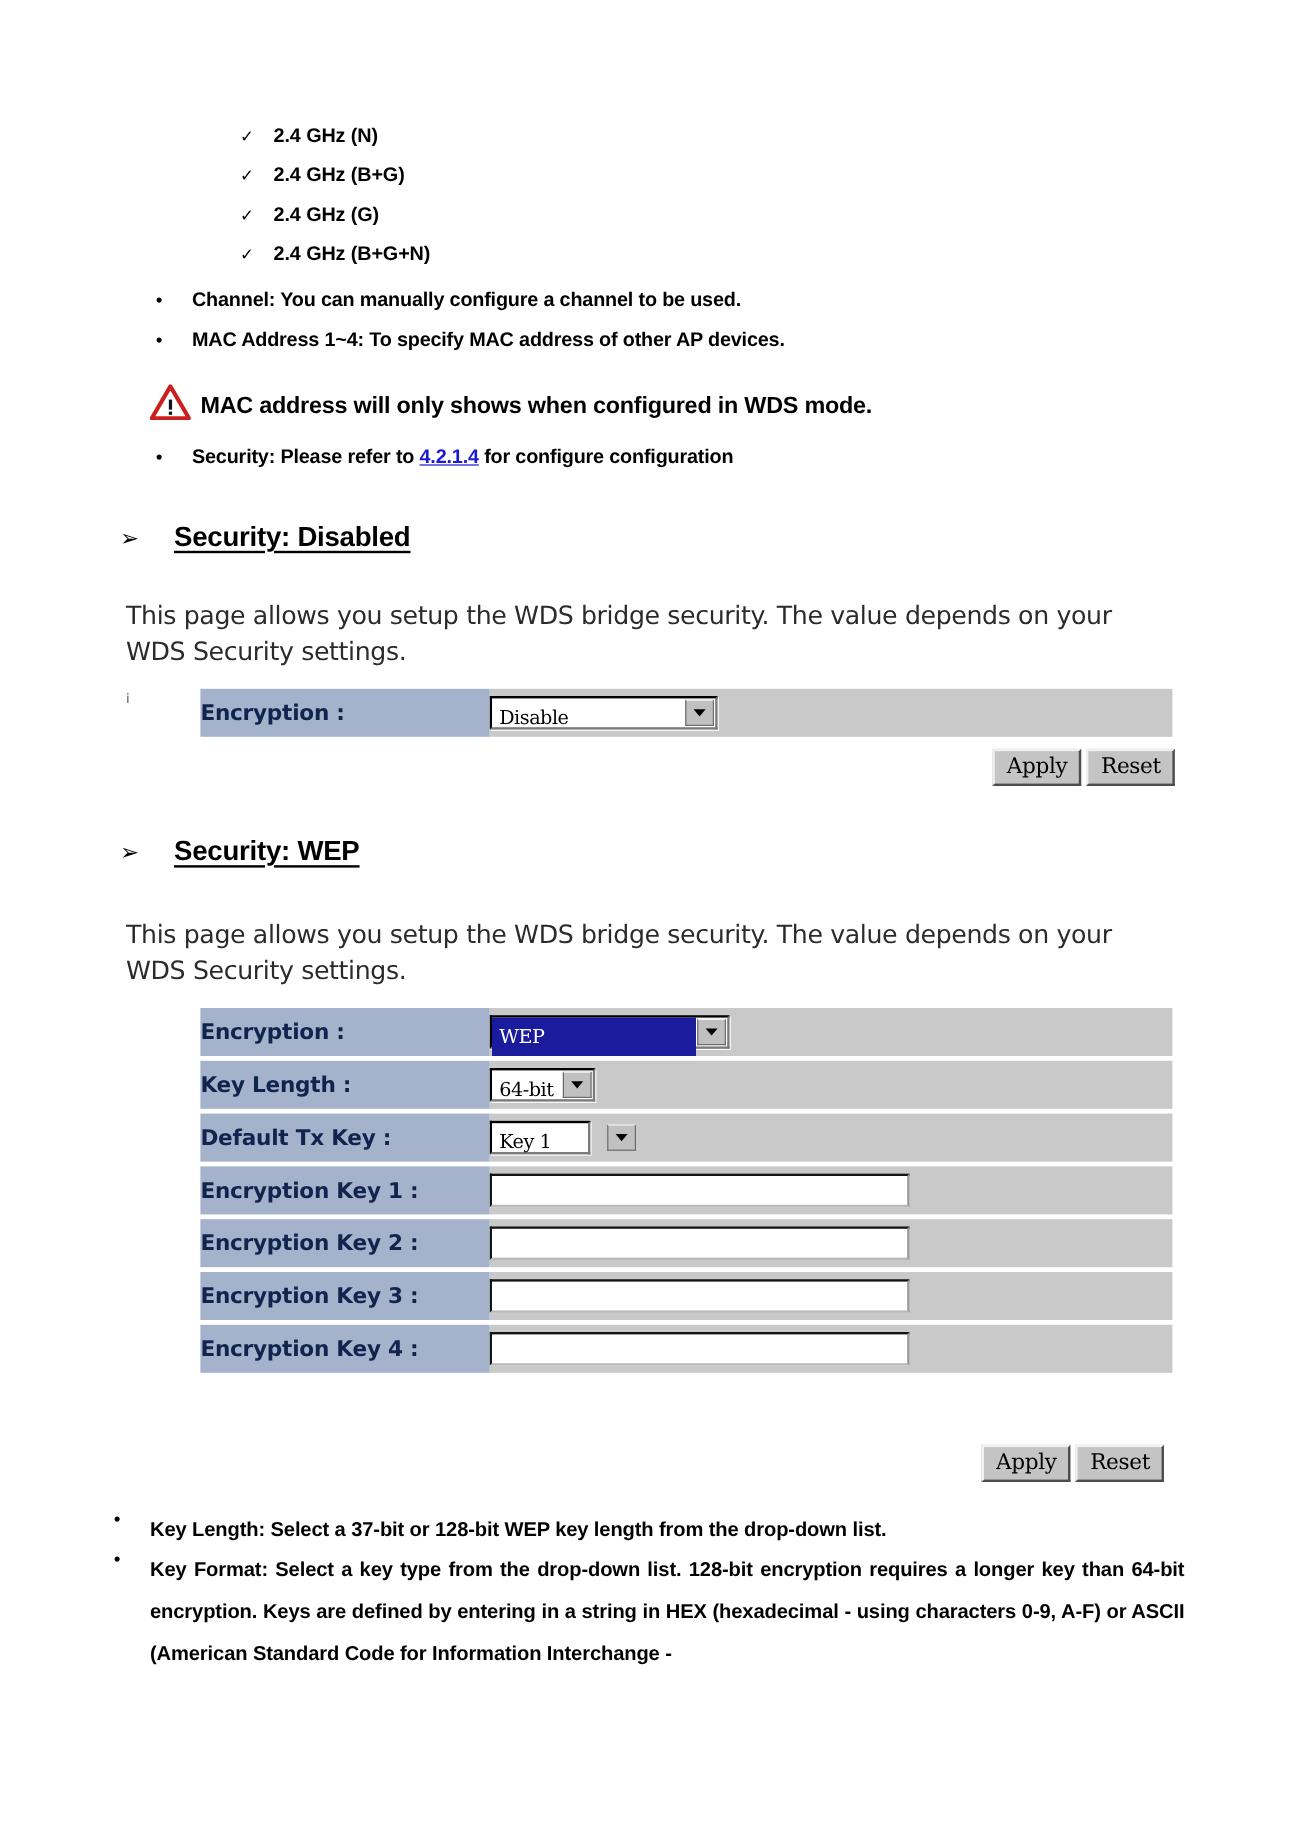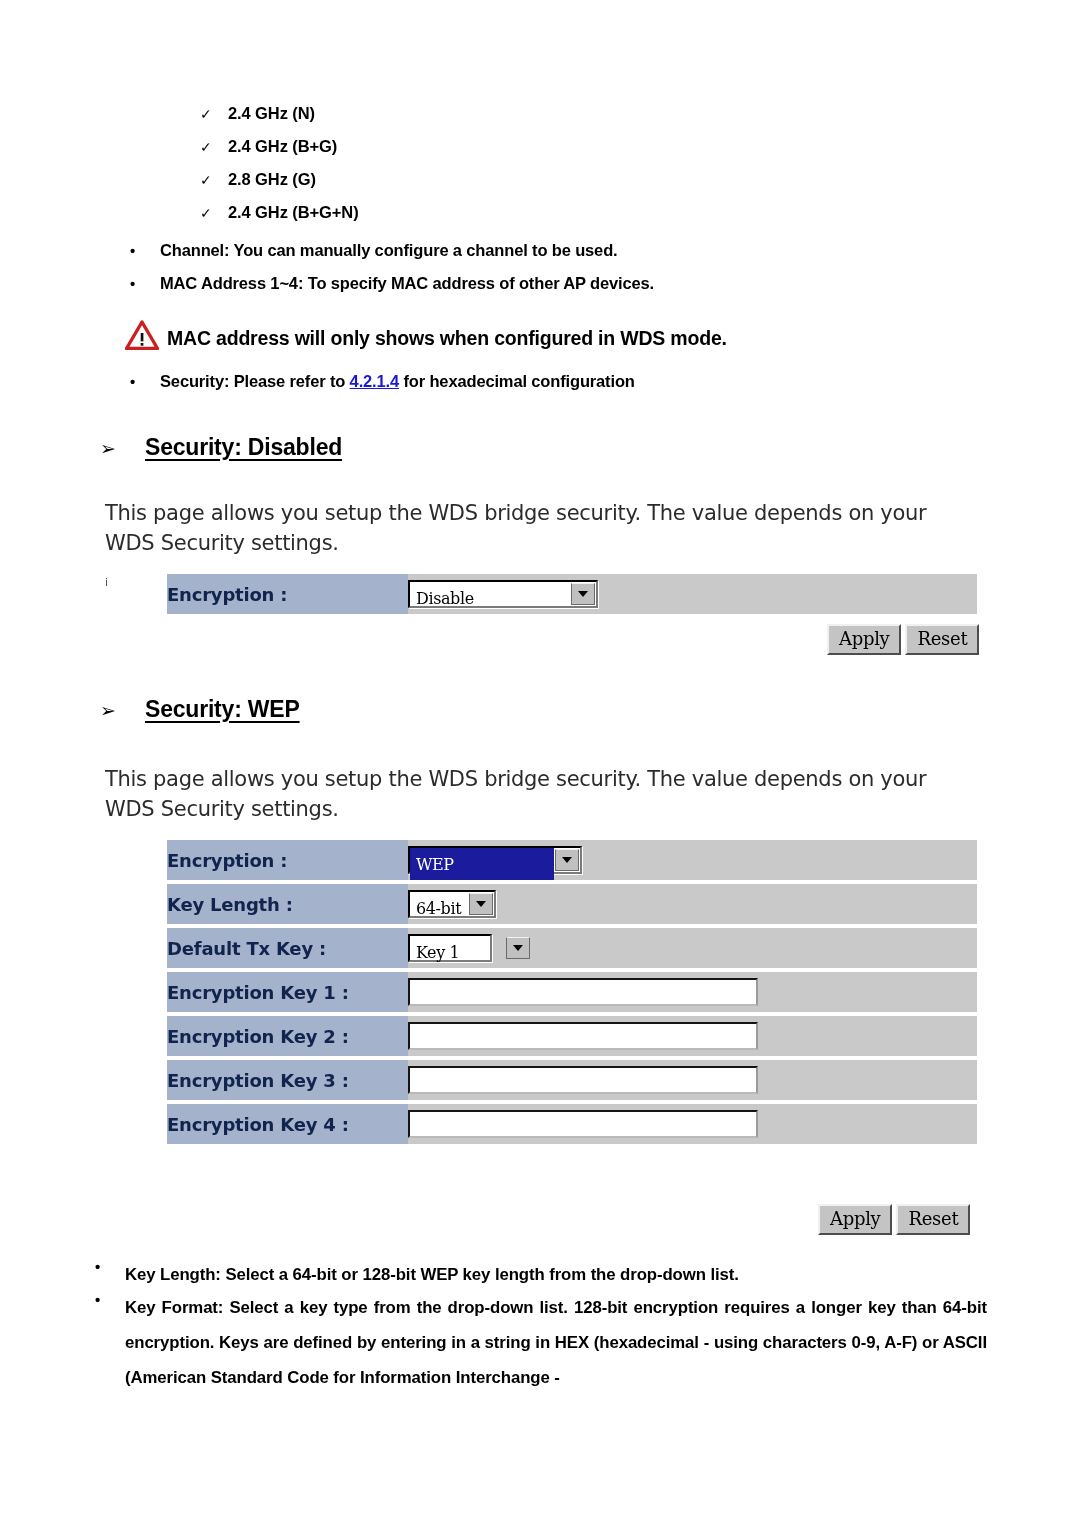--- a/index.html
+++ b/index.html
@@ -257,21 +257,21 @@
     <div class="check-item">
       <span class="check-mark">✓</span>
       <span>2.4 GHz (N)</span>
     </div>
     <div class="check-item">
       <span class="check-mark">✓</span>
       <span>2.4 GHz (B+G)</span>
     </div>
     <div class="check-item">
       <span class="check-mark">✓</span>
-      <span>2.8 GHz (G)</span>
+      <span>2.4 GHz (G)</span>
     </div>
     <div class="check-item">
       <span class="check-mark">✓</span>
       <span>2.4 GHz (B+G+N)</span>
     </div>
   </div>
 
   <div class="bullet-row" style="left:130px; top:241px; width:800px;">
     <span class="bullet-dot">•</span>
     <span>Channel: You can manually configure a channel to be used.</span>
@@ -288,21 +288,21 @@
         <path d="M17 2 L32.5 28.5 L1.5 28.5 Z" fill="#ffffff" stroke="#cc1f1f" stroke-width="3.4" stroke-linejoin="round"></path>
         <rect x="15.7" y="13" width="2.7" height="8.4" fill="#111111"></rect>
         <rect x="15.7" y="23" width="2.7" height="2.7" fill="#111111"></rect>
       </svg>
     </span>
     <span class="warn-text">MAC address will only shows when configured in WDS mode.</span>
   </div>
 
   <div class="bullet-row" style="left:130px; top:372px; width:850px;">
     <span class="bullet-dot">•</span>
-    <span><span>Security: Please refer to </span><a class="link" href="#">4.2.1.4</a><span> for hexadecimal configuration</span></span>
+    <span><span>Security: Please refer to </span><a class="link" href="#">4.2.1.4</a><span> for configure configuration</span></span>
   </div>
 
   <div class="sec-head" style="left:100px; top:434px;">
     <span class="sec-arrow">➢</span>
     <span class="sec-title">Security: Disabled</span>
   </div>
 
   <div class="panel" style="left:105px; top:498px; width:875px; height:170px;">
 
     <div class="panel-desc" style="width:835px;">This page allows you setup the WDS bridge security. The value depends on your WDS Security settings.</div>
@@ -339,21 +339,21 @@
   <div class="panel" style="left:105px; top:764px; width:875px; height:490px;">
 
     <div class="panel-desc" style="width:835px;">This page allows you setup the WDS bridge security. The value depends on your WDS Security settings.</div>
 
     <table class="formtbl" style="position:absolute; left:62px; top:72px; width:810px;">
 
       <tbody>
           <tr>
         <td class="lbl">Encryption :</td>
         <td class="val">
-          <span class="sel selected" style="width:174px;text-align:center;">
+          <span class="sel selected" style="width:200px;text-align:center;">
             <span class="sel-txt">WEP</span>
             <span class="sel-btn">
                   <span class="caret"></span>
                 </span>
           </span>
         </td>
       </tr>
 
       <tr>
         <td class="lbl">Key Length :</td>
@@ -411,21 +411,21 @@
       </table>
 
     <div class="btnrow" style="left:713px; top:440px;">
       <button class="btn">Apply</button>
       <button class="btn">Reset</button>
     </div>
   </div>
 
   <div class="para-row" style="left:95px; top:1257px; width:900px;">
     <span class="bullet-dot">•</span>
-    <span class="para-body">Key Length: Select a 64-bit or 128-bit WEP key length from the drop-down list.</span>
+    <span class="para-body">Key Length: Select a 37-bit or 128-bit WEP key length from the drop-down list.</span>
   </div>
 
   <div class="para-row" style="left:95px; top:1290px; width:898px;">
     <span class="bullet-dot">•</span>
     <span class="para-body" style="width:862px;">Key Format: Select a key type from the drop-down list. 128-bit encryption requires a longer key than 64-bit encryption. Keys are defined by entering in a string in HEX (hexadecimal - using characters 0-9, A-F) or ASCII (American Standard Code for Information Interchange -</span>
   </div>
 
 </div>
 
 </body></html>

